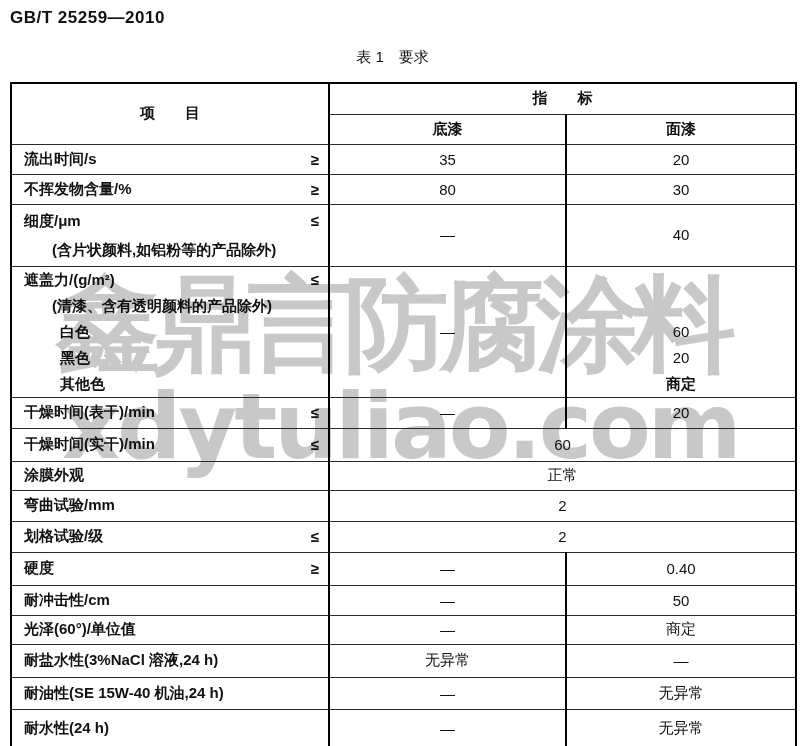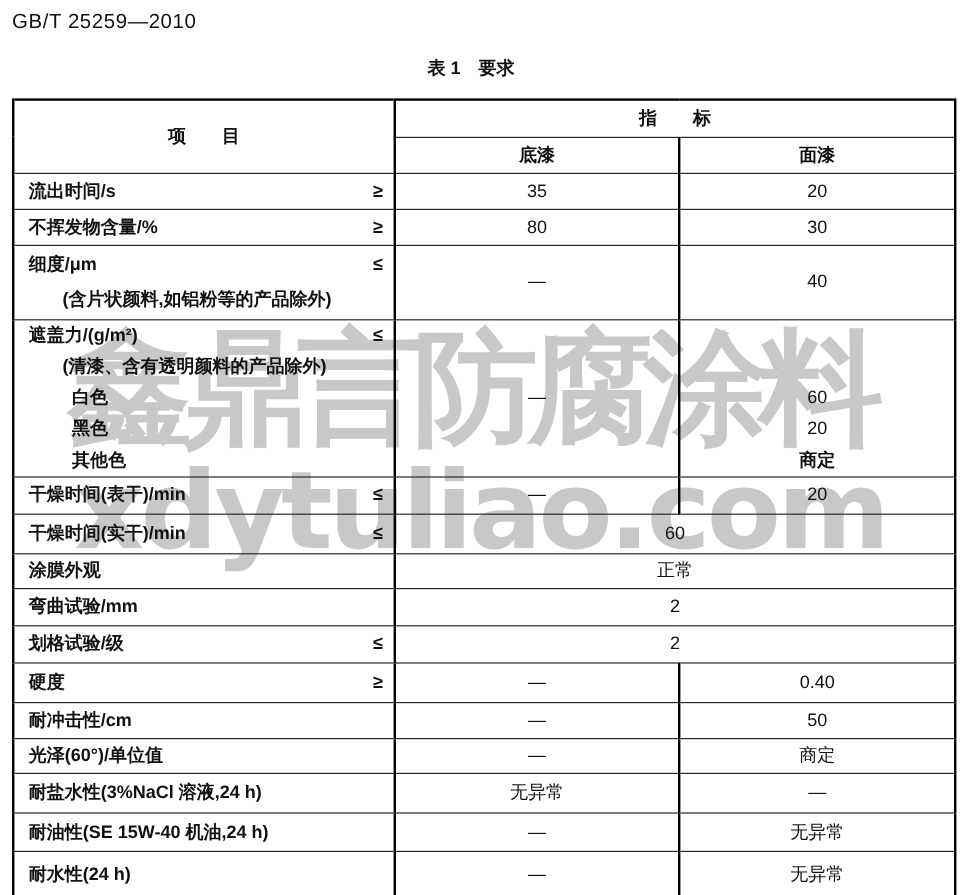--- a/index.html
+++ b/index.html
@@ -6,26 +6,26 @@
   body {
     width:807px; height:746px;
     background:#ffffff;
     font-family:"Liberation Sans","DejaVu Sans",sans-serif;
     color:#111;
     position:relative;
     overflow:hidden;
   }
   .std-no {
     position:absolute; top:8px; left:10px;
-    font-size:17px; font-weight:normal; letter-spacing:0.5px;
+    font-size:17px; font-weight:bold; letter-spacing:0.5px;
     white-space:pre;
   }
   .caption {
     position:absolute; top:48px; left:0; width:785px;
-    text-align:center; font-size:15px; font-weight:bold;
+    text-align:center; font-size:15px; font-weight:normal;
     white-space:pre;
   }
   .watermark {
     position:absolute; z-index:0; color:#c8c8c8;
     font-weight:bold; white-space:nowrap; line-height:1;
     pointer-events:none;
   }
   .wm-cn { left:56px; top:272px; font-size:104px; letter-spacing:-8px; }
   .wm-en { left:62px; top:382px; font-size:90px; letter-spacing:-3px; font-family:"DejaVu Sans",sans-serif; }
 

